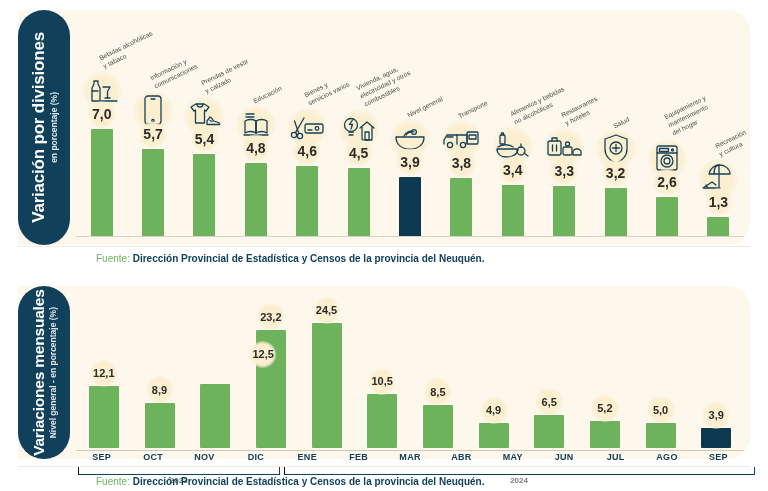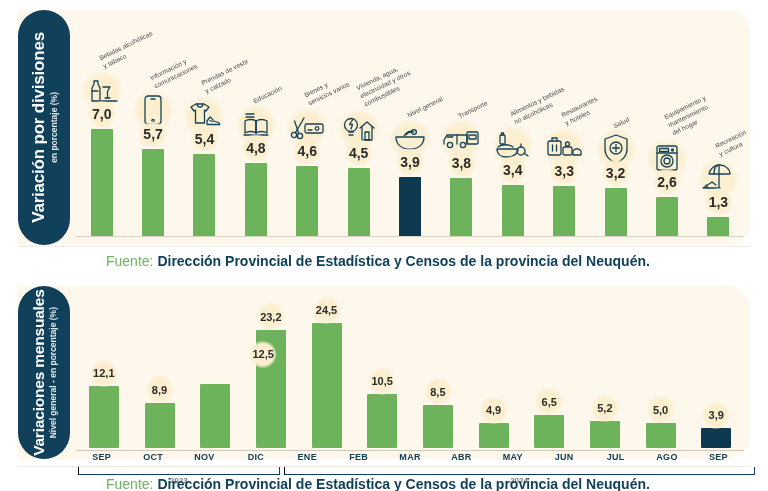--- a/index.html
+++ b/index.html
@@ -123,21 +123,21 @@
   .year-brackets { position: absolute; left: 76px; top: 187px; width: 668px; height: 22px; }
   .bracket { position: absolute; top: 0; height: 8px;
     border-left: 1px solid #000000; border-right: 1px solid #11405a; border-bottom: 1px solid #11405a; }
   .year-label {
     position: absolute; top: 9px; width: 100%; text-align: center;
     font-size: 8px; color: #7b7b7b; font-weight: bold;
   }
 
   
   .source {
-    position: absolute; left: 95px; font-size: 14px;
+    position: absolute; left: 85px; font-size: 10px;
     color: #11405a; white-space: nowrap; padding-left: 11px;
   }
   .source .lbl { color: #6cb35c; font-weight: normal; }
   .source .txt { color: #11405a; font-weight: bold; }
   #source-divisions { top: 253px; }
   #source-monthly  { top: 196px; }
 
   .divider { position: absolute; left: 18px; width: 732px; height: 1px; background: #efe9df; }
   #divider-1 { top: 246px; }
   #divider-2 { top: 186px; }

